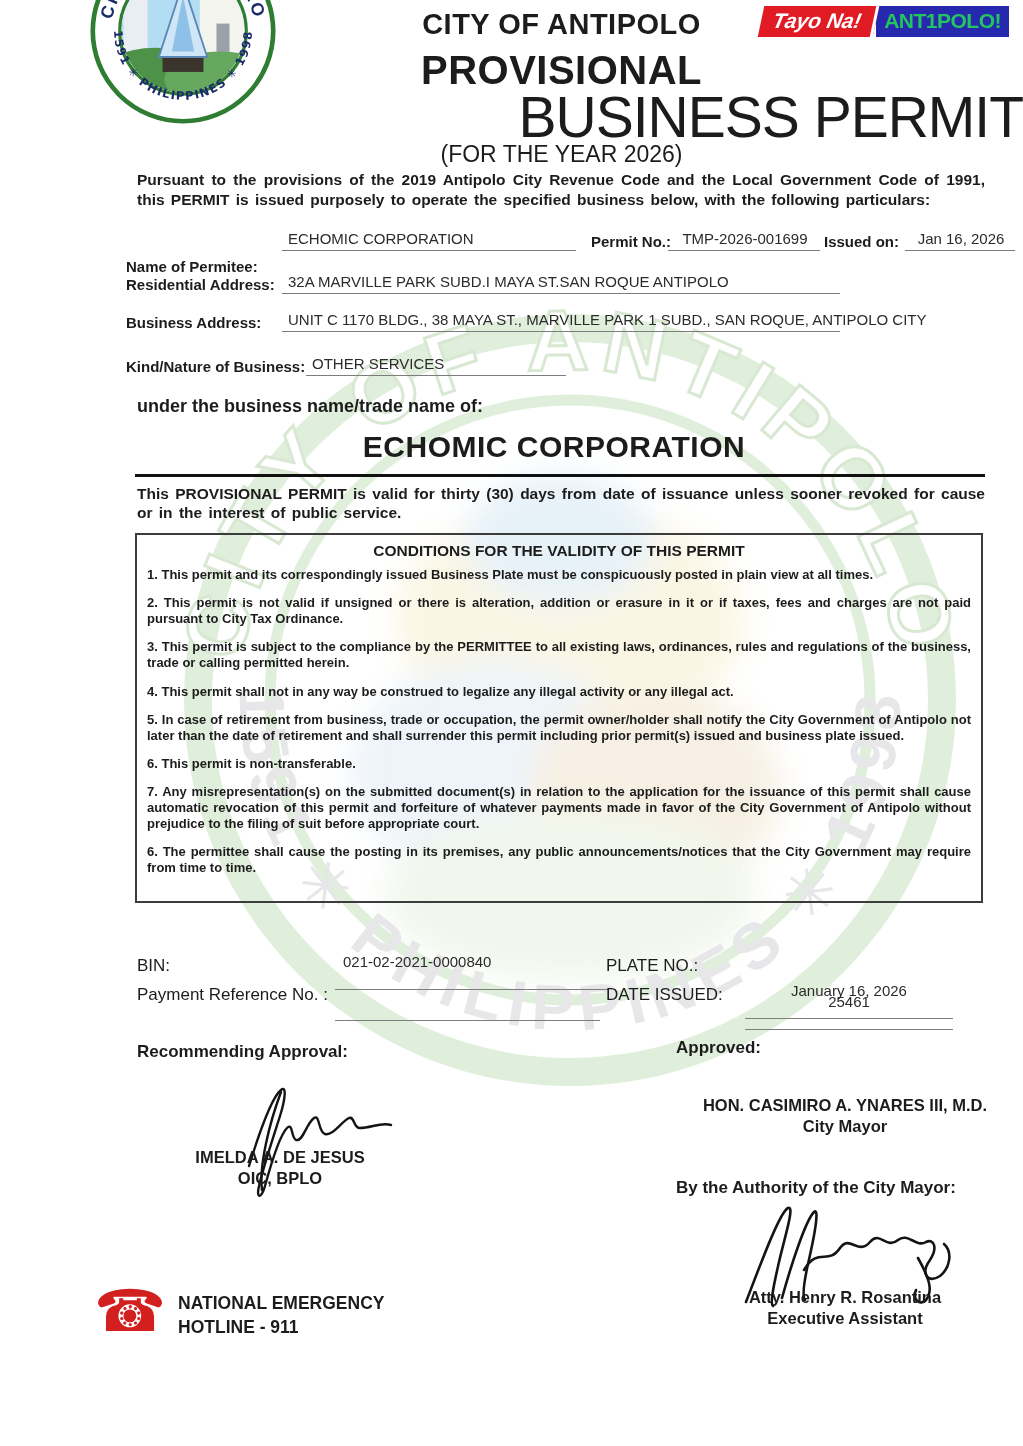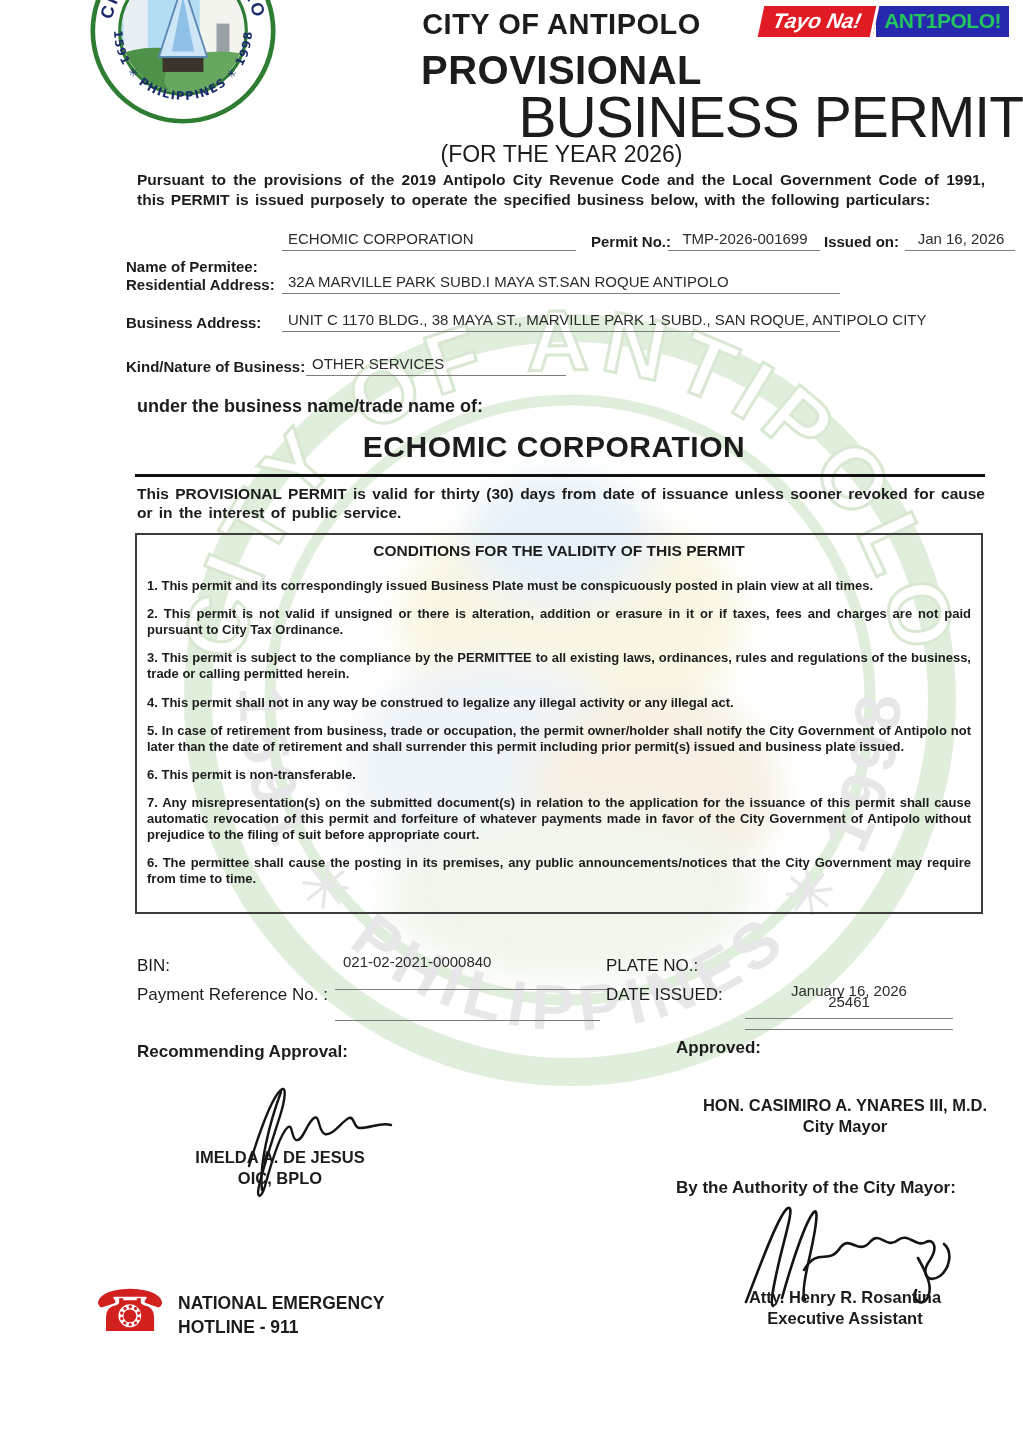--- a/index.html
+++ b/index.html
@@ -24,21 +24,21 @@
   .flabel{font-size:15px;font-weight:bold;white-space:nowrap;}
   .fvalue{font-size:15px;color:#2b2b2b;white-space:nowrap;}
   .uline{border-bottom:1.5px solid #7d7d7d;padding:0 4px 3px 6px;}
   
   .trade-intro{top:396px;left:137px;font-size:18px;font-weight:bold;}
   .trade-name{top:430px;left:123px;right:38px;text-align:center;font-size:30px;font-weight:bold;letter-spacing:.5px;}
   .trade-line{top:474px;left:135px;width:850px;height:3px;background:#111;}
   .validity{top:484px;left:137px;width:848px;font-size:15.5px;font-weight:bold;text-align:justify;line-height:1.25;word-spacing:2px;}
   
   .conditions{top:533px;left:135px;width:824px;border:2px solid #3c3c3c;padding:7px 10px 12px 10px;background:transparent;}
-  .cond-title{text-align:center;font-size:15.5px;font-weight:bold;margin-bottom:18px;}
+  .cond-title{text-align:center;font-size:15.5px;font-weight:bold;margin-bottom:7px;}
   .cond-item{font-size:13px;font-weight:bold;line-height:1.24;text-align:justify;margin-bottom:12px;}
   .cond-note{font-size:15px;font-weight:bold;line-height:1.25;margin-top:2px;}
   
   .reg-label{font-size:17px;font-weight:normal;white-space:nowrap;}
   .reg-uline{border-bottom:1.5px solid #7d7d7d;font-size:15px;color:#2b2b2b;text-align:center;padding-bottom:19px;white-space:nowrap;}
   
   .sig-label{font-size:17px;font-weight:bold;}
   .sig-name-block{text-align:center;font-weight:bold;}
   .sig-name{font-size:16.5px;line-height:1.2;}
   .sig-title{font-size:16.5px;line-height:1.25;}

